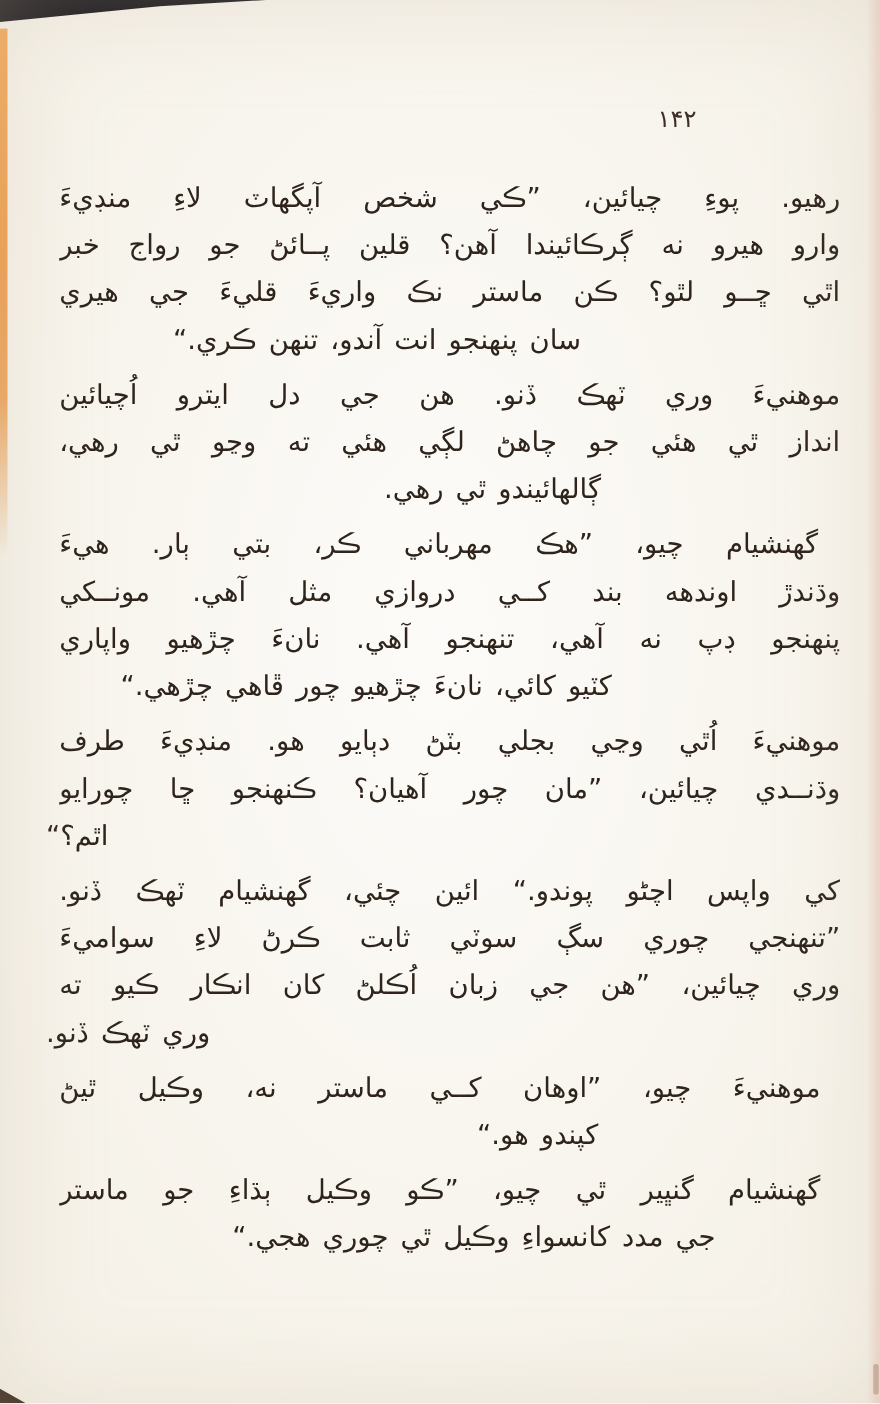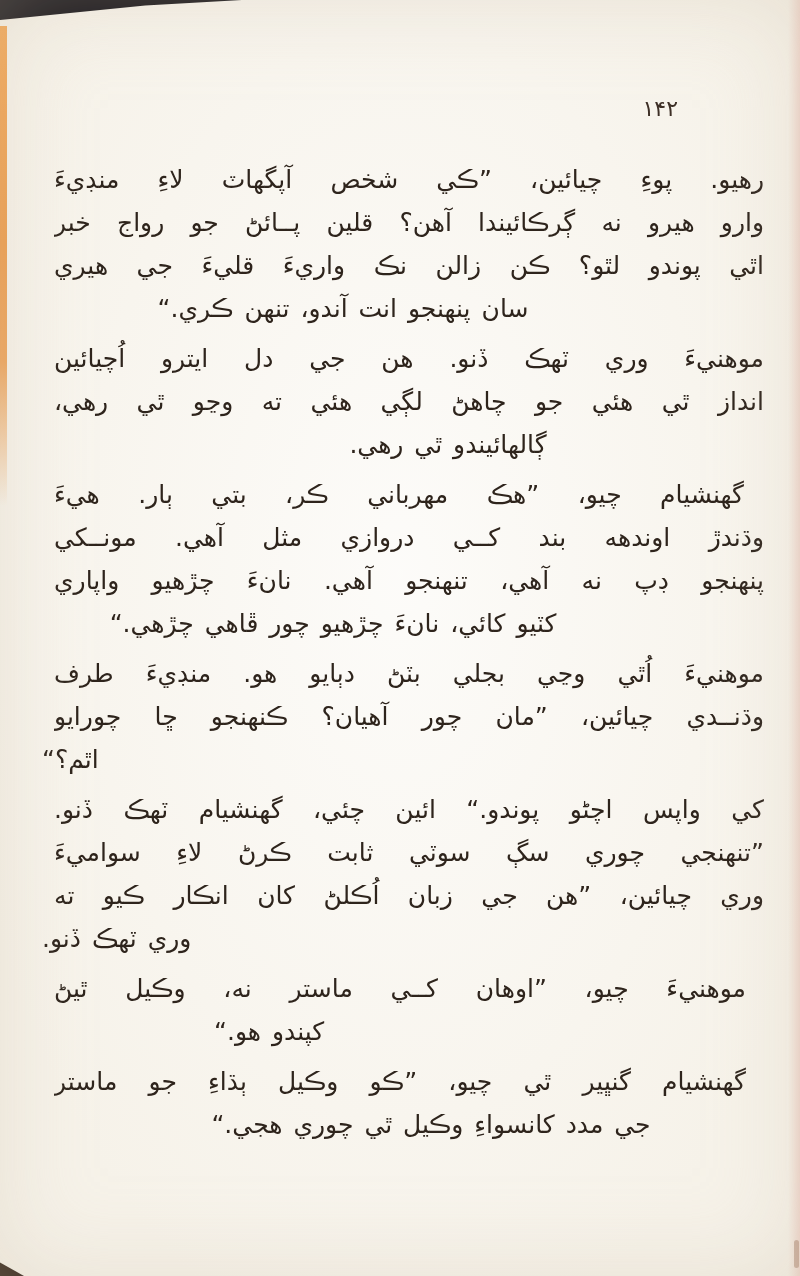--- a/index.html
+++ b/index.html
@@ -55,21 +55,21 @@
     position: absolute;
     right: 1px; bottom: 8px;
     width: 5px; height: 28px;
     border-radius: 3px;
     background: rgba(125,75,45,0.35);
   }
   .page-number {
     position: absolute;
     left: 598px; top: 96px;
     width: 80px;
-    text-align: right;
+    text-align: left;
     font-size: 22px;
     letter-spacing: 2px;
     color: #3d2f26;
   }
   .text-block {
     position: absolute;
     left: 42px; top: 158px;
     width: 722px;
     direction: rtl;
     font-size: 25px;
@@ -78,39 +78,39 @@
     color: #2e241c;
   }
   .para { margin-bottom: 7px; }
   .line {
     height: 43px;
     overflow: hidden;
   }
   .line.justify { text-align: justify; text-align-last: justify; margin-left: 12px; }
   .line.center  { text-align: center; }
   .line.right   { text-align: left; }
-  .line.left    { text-align: left; }
+  .line.left    { text-align: center; }
 </style>
 </head>
 <body>
 
 <div class="page">
   <div class="corner-tl"></div>
   <div class="edge-left"></div>
   <div class="edge-right"></div>
   <div class="corner-bl"></div>
   <div class="mark-br"></div>
 
   <div class="page-number">۱۴۲</div>
 
   <div class="text-block" id="text-block">
       <div class="para">
         <div class="line justify">رهيو. پوءِ چيائين، ”ڪي شخص آپگهاٽ لاءِ منڊيءَ</div>
         <div class="line justify">وارو هيرو نه ڳرڪائيندا آهن؟ قلين پــائڻ جو رواج خبر</div>
-        <div class="line justify">اٿي پوندو لٿو؟ ڪن زالن نڪ واريءَ قليءَ جي هيري</div>
+        <div class="line justify">اٿي ڇــو لٿو؟ ڪن ماستر نڪ واريءَ قليءَ جي هيري</div>
         <div class="line center" style="transform: translateX(-60px);">سان پنهنجو انت آندو، تنهن ڪري.“</div>
       </div>
       <div class="para">
         <div class="line justify">موهنيءَ وري ٽهڪ ڏنو. هن جي دل ايترو اُچيائين</div>
         <div class="line justify">انداز ٿي هئي جو چاهڻ لڳي هئي ته وڃو ٿي رهي،</div>
         <div class="line center" style="transform: translateX(45px);">ڳالهائيندو ٿي رهي.</div>
       </div>
       <div class="para">
         <div class="line justify" style="padding-right: 20px;">گهنشيام چيو، ”هڪ مهرباني ڪر، بتي ٻار. هيءَ</div>
         <div class="line justify">وڌندڙ اوندهه بند کــي دروازي مثل آهي. مونــکي</div>

